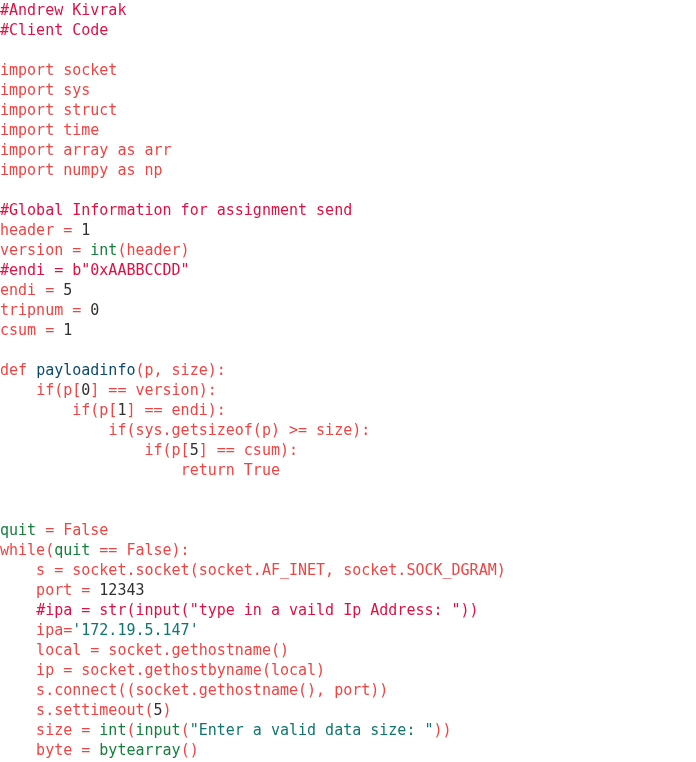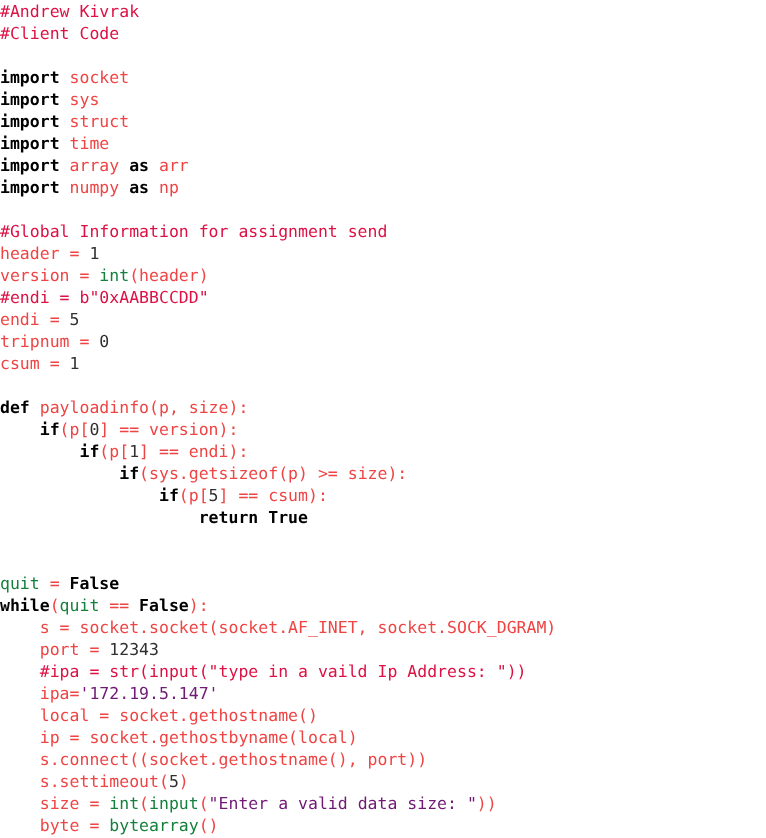--- a/index.html
+++ b/index.html
@@ -33,21 +33,21 @@
   .tok-plain    { color: #303030; }
   .tok-comment  { color: #dd1144; }
   .tok-keyword  { color: #ff8000; }
   .tok-builtin  { color: #b318b3; }
   .tok-funcname { color: #2020cf; }
   .tok-string   { color: #00a000; }
   .tok-number   { color: #303030; }
 </style>
 <style>.tok-plain{color:#ef4444;}
 .tok-comment{color:#dd1144;}
-.tok-keyword{color:#000000;font-weight:bold;}
+.tok-keyword{color:#ef4444;}
 .tok-builtin{color:#15803d;}
-.tok-funcname{color:#ef4444;}
-.tok-string{color:#701a75;}
+.tok-funcname{color:#0c4a6e;}
+.tok-string{color:#0f766e;}
 .tok-number{color:#303030;}
 body{background:#ffffff;}</style></head>
 <body>
 
 <div id="code-listing"><div class="line"><span class="tok-comment">#Andrew Kivrak</span></div><div class="line"><span class="tok-comment">#Client Code</span></div><div class="line">&nbsp;</div><div class="line"><span class="tok-keyword">import</span><span class="tok-plain"> socket</span></div><div class="line"><span class="tok-keyword">import</span><span class="tok-plain"> sys</span></div><div class="line"><span class="tok-keyword">import</span><span class="tok-plain"> struct</span></div><div class="line"><span class="tok-keyword">import</span><span class="tok-plain"> time</span></div><div class="line"><span class="tok-keyword">import</span><span class="tok-plain"> array </span><span class="tok-keyword">as</span><span class="tok-plain"> arr</span></div><div class="line"><span class="tok-keyword">import</span><span class="tok-plain"> numpy </span><span class="tok-keyword">as</span><span class="tok-plain"> np</span></div><div class="line">&nbsp;</div><div class="line"><span class="tok-comment">#Global Information for assignment send</span></div><div class="line"><span class="tok-plain">header = </span><span class="tok-number">1</span></div><div class="line"><span class="tok-plain">version = </span><span class="tok-builtin">int</span><span class="tok-plain">(header)</span></div><div class="line"><span class="tok-comment">#endi = b"0xAABBCCDD"</span></div><div class="line"><span class="tok-plain">endi = </span><span class="tok-number">5</span></div><div class="line"><span class="tok-plain">tripnum = </span><span class="tok-number">0</span></div><div class="line"><span class="tok-plain">csum = </span><span class="tok-number">1</span></div><div class="line">&nbsp;</div><div class="line"><span class="tok-keyword">def</span><span class="tok-plain"> </span><span class="tok-funcname">payloadinfo</span><span class="tok-plain">(p, size):</span></div><div class="line"><span class="tok-plain">    </span><span class="tok-keyword">if</span><span class="tok-plain">(p[</span><span class="tok-number">0</span><span class="tok-plain">] == version):</span></div><div class="line"><span class="tok-plain">        </span><span class="tok-keyword">if</span><span class="tok-plain">(p[</span><span class="tok-number">1</span><span class="tok-plain">] == endi):</span></div><div class="line"><span class="tok-plain">            </span><span class="tok-keyword">if</span><span class="tok-plain">(sys.getsizeof(p) &gt;= size):</span></div><div class="line"><span class="tok-plain">                </span><span class="tok-keyword">if</span><span class="tok-plain">(p[</span><span class="tok-number">5</span><span class="tok-plain">] == csum):</span></div><div class="line"><span class="tok-plain">                    </span><span class="tok-keyword">return</span><span class="tok-plain"> </span><span class="tok-keyword">True</span></div><div class="line">&nbsp;</div><div class="line">&nbsp;</div><div class="line"><span class="tok-builtin">quit</span><span class="tok-plain"> = </span><span class="tok-keyword">False</span></div><div class="line"><span class="tok-keyword">while</span><span class="tok-plain">(</span><span class="tok-builtin">quit</span><span class="tok-plain"> == </span><span class="tok-keyword">False</span><span class="tok-plain">):</span></div><div class="line"><span class="tok-plain">    s = socket.socket(socket.AF_INET, socket.SOCK_DGRAM)</span></div><div class="line"><span class="tok-plain">    port = </span><span class="tok-number">12343</span></div><div class="line"><span class="tok-plain">    </span><span class="tok-comment">#ipa = str(input("type in a vaild Ip Address: "))</span></div><div class="line"><span class="tok-plain">    ipa=</span><span class="tok-string">'172.19.5.147'</span></div><div class="line"><span class="tok-plain">    local = socket.gethostname()</span></div><div class="line"><span class="tok-plain">    ip = socket.gethostbyname(local)</span></div><div class="line"><span class="tok-plain">    s.connect((socket.gethostname(), port))</span></div><div class="line"><span class="tok-plain">    s.settimeout(</span><span class="tok-number">5</span><span class="tok-plain">)</span></div><div class="line"><span class="tok-plain">    size = </span><span class="tok-builtin">int</span><span class="tok-plain">(</span><span class="tok-builtin">input</span><span class="tok-plain">(</span><span class="tok-string">"Enter a valid data size: "</span><span class="tok-plain">))</span></div><div class="line"><span class="tok-plain">    byte = </span><span class="tok-builtin">bytearray</span><span class="tok-plain">()</span></div></div>
 
 </body></html>

